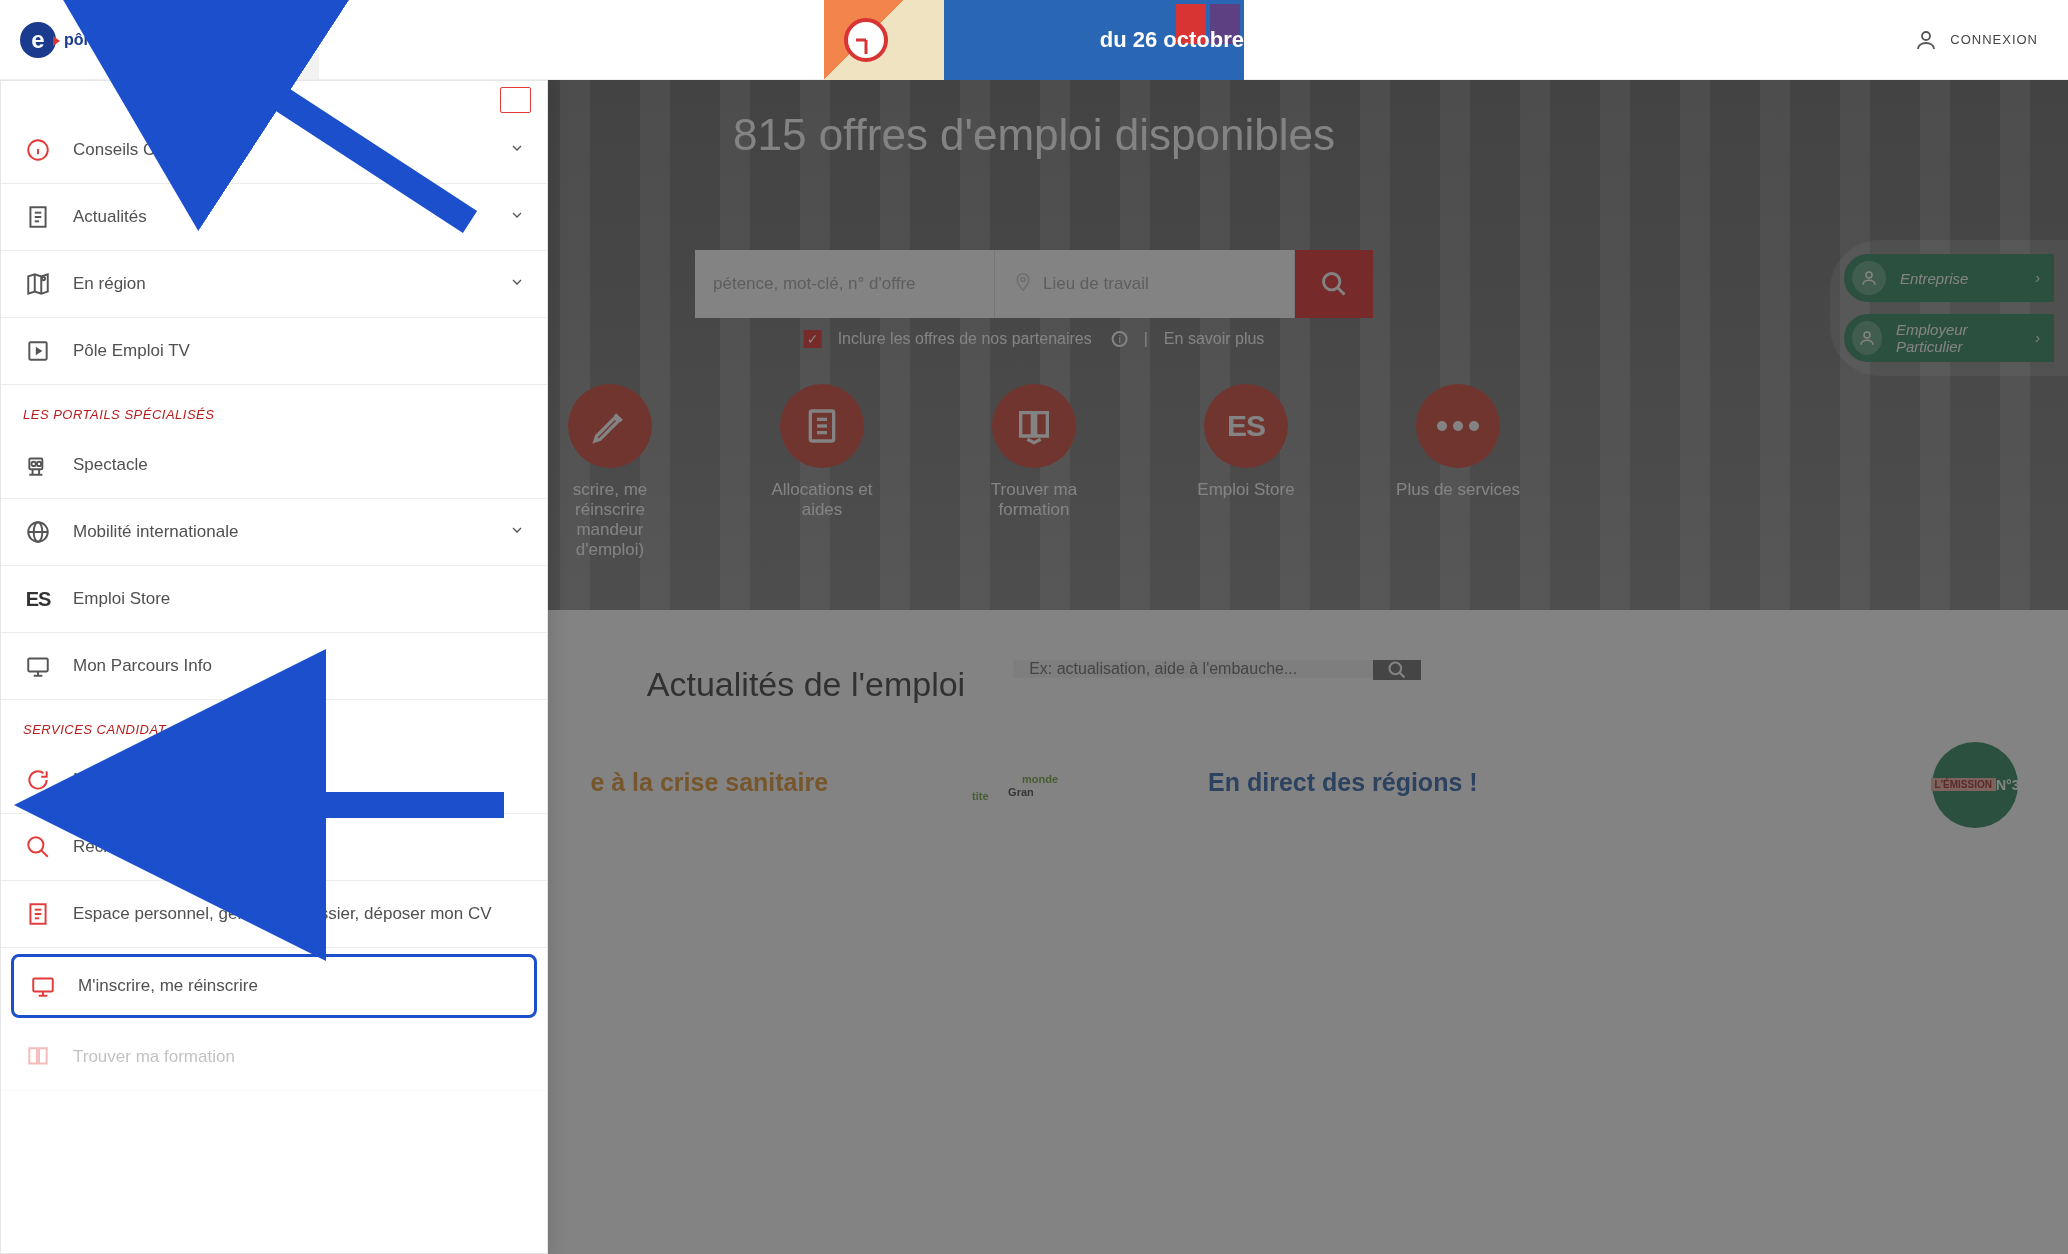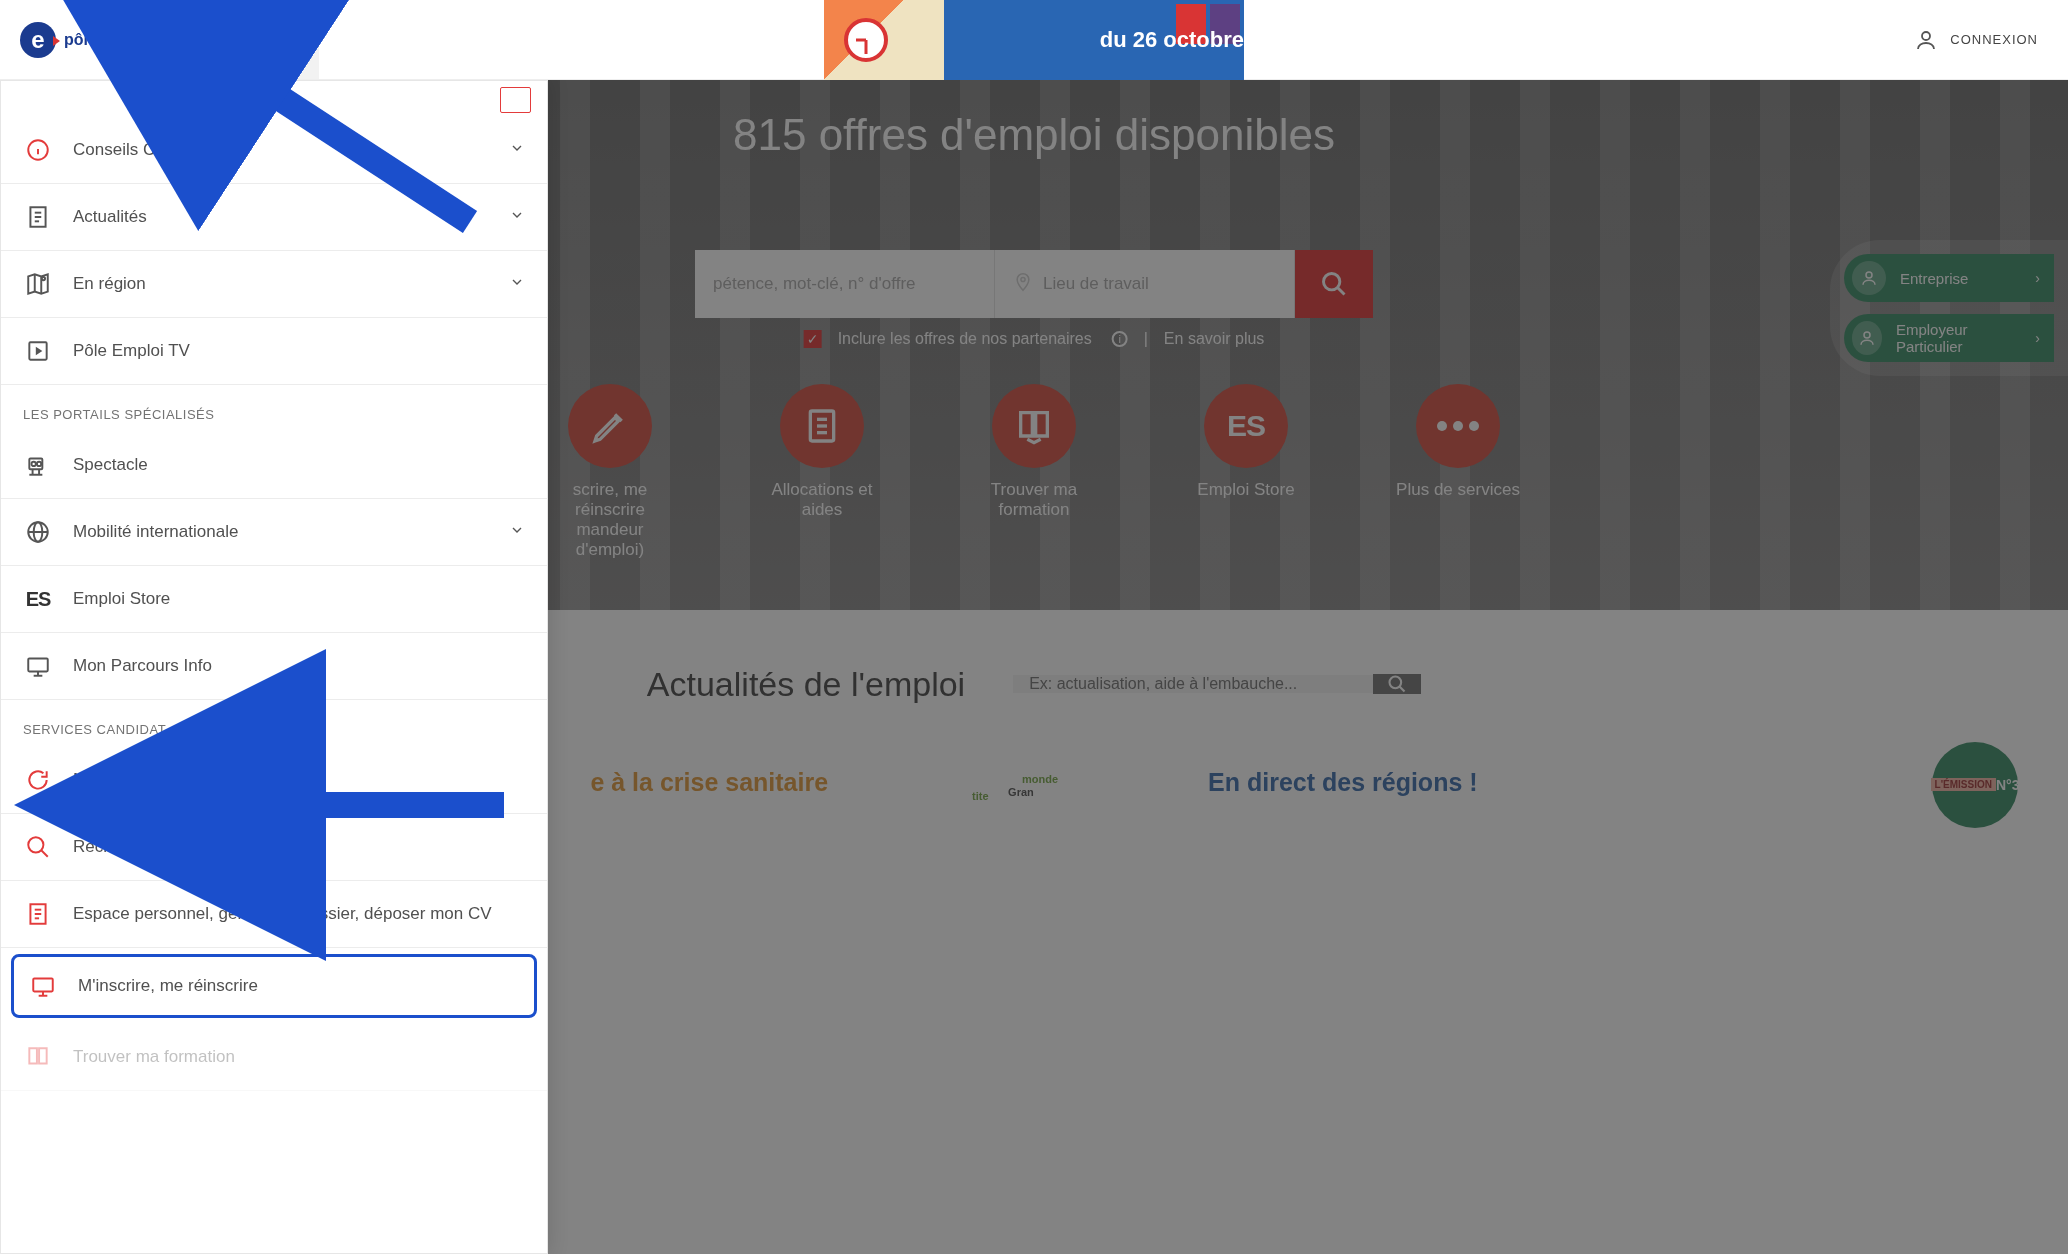--- a/index.html
+++ b/index.html
@@ -85,21 +85,21 @@
 
   .partners-row {
     position:absolute; top:250px; left:50%; transform:translateX(-50%);
     display:flex; gap:16px; align-items:center; color:#fff; font-size:16px;
   }
   .cb { width:18px;height:18px;background:#e23b3b;display:flex;align-items:center;justify-content:center;color:#fff;font-size:14px;}
   .info-ico{width:16px;height:16px;border:2px solid #fff;border-radius:50%;display:inline-flex;align-items:center;justify-content:center;font-size:11px;margin-left:4px;}
 
   .pills-right {
     position:absolute; right:0; top:160px; display:flex; flex-direction:column; gap:12px;
-    background:rgba(255,255,255,.15); padding:14px; border-top-left-radius:50px;border-bottom-left-radius:50px;
+    background:rgba(255,255,255,.15); padding:14px; border-top-left-radius:50px;border-bottom-left-radius:50px;font-style:italic;
   }
   .pill {
     width:210px;height:48px;background:#3d8f69;border-radius:40px 0 0 40px;
     display:flex;align-items:center;gap:14px;padding-left:8px;color:#fff;font-size:15px;
   }
   .pill-ico{width:34px;height:34px;border-radius:50%;background:rgba(255,255,255,.25);display:flex;align-items:center;justify-content:center;}
   .pill-ico svg{width:18px;height:18px;stroke:#fff;fill:none;stroke-width:2;}
   .pill-chev{margin-left:auto;margin-right:14px;font-size:14px;}
 
   .action-row {
@@ -111,21 +111,21 @@
   .act-ico svg{width:40px;height:40px;stroke:#fff;fill:none;stroke-width:2;}
   .act-ico .es-txt{color:#fff;font-size:30px;font-weight:700;letter-spacing:-1px;}
   .dots{display:flex;gap:6px;}
   .dots span{width:10px;height:10px;border-radius:50%;background:#fff;}
 
   .actus {
     background:#fff; padding:50px 0 0 0; position:relative;
   }
   .actus-row{display:flex;align-items:center;justify-content:center;gap:48px;margin-bottom:60px;}
   .actus-title{font-size:34px;color:#4a4a4a;font-weight:300;}
-  .actus-search{display:flex;align-items:center;height:48px;}
+  .actus-search{display:flex;align-items:flex-start;height:48px;}
   .actus-input{width:360px;background:#f3f3f3;border:none;padding:0 16px;font-size:16px;color:#999;}
   .actus-btn{width:48px;background:#777;display:flex;align-items:center;justify-content:center;}
   .actus-btn svg{width:20px;height:20px;stroke:#fff;fill:none;stroke-width:2.5;}
   .actus-cols{display:flex;justify-content:center;gap:140px;font-size:25px;font-weight:600;}
   .actus-col1{color:#e39b3e;max-width:360px;text-align:left;}
   .actus-col2{color:#3e6fae;}
   .letter-cloud{position:relative;width:100px;height:50px;}
   .letter-cloud span{position:absolute;font-size:11px;color:#7aa94c;}
 
   .badge-green{
@@ -149,21 +149,21 @@
   .accueil-tag{border:1px solid #e33b3b;color:#e33b3b;padding:5px 10px;font-size:12px;letter-spacing:1px;border-radius:2px;}
   .drawer-item{
     display:flex;align-items:center;gap:20px;padding:18px 22px;
     border-bottom:1px solid #ececec;font-size:17px;color:#505050;cursor:pointer;
   }
   .di-ico{width:30px;height:30px;display:flex;align-items:center;justify-content:center;flex-shrink:0;}
   .di-ico svg{width:26px;height:26px;fill:none;stroke:#555;stroke-width:1.8;}
   .di-ico.red svg{stroke:#e33b3b;}
   .chev{margin-left:auto;}
   .chev svg{width:16px;height:16px;stroke:#555;fill:none;stroke-width:2;}
-  .drawer-section{padding:22px 22px 10px 22px;font-size:13px;color:#737373;letter-spacing:.5px;}
+  .drawer-section{padding:22px 22px 10px 22px;font-size:13px;color:#b91c1c;letter-spacing:.5px;font-style:italic;}
   .highlighted{
     border:3px solid #1b4fcc;border-radius:8px;margin:6px 10px;padding:14px 14px;
   }
 
   
   .arrow{position:absolute;z-index:40;}
   .arrow svg{overflow:visible;}
 
 </style>
 </head>

